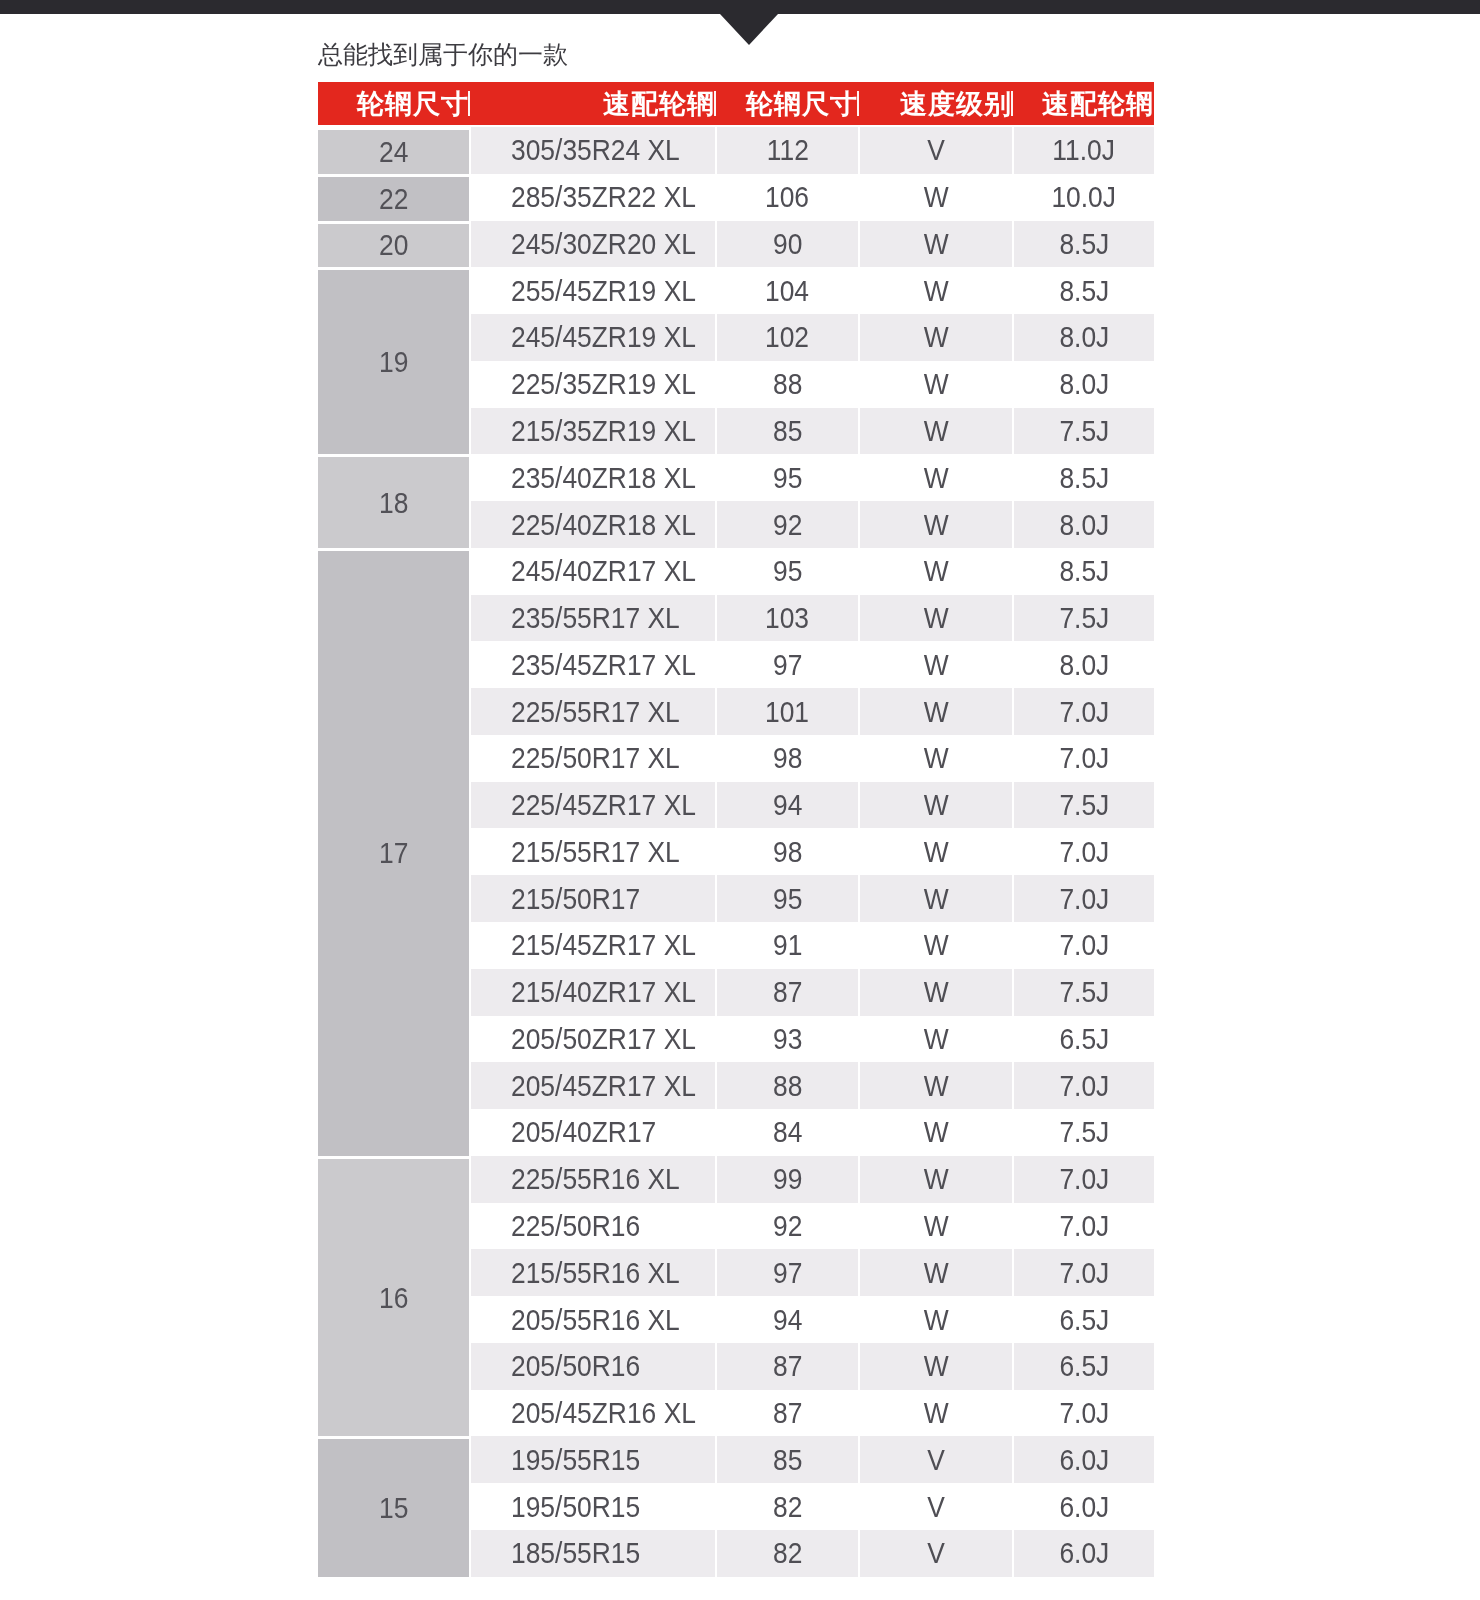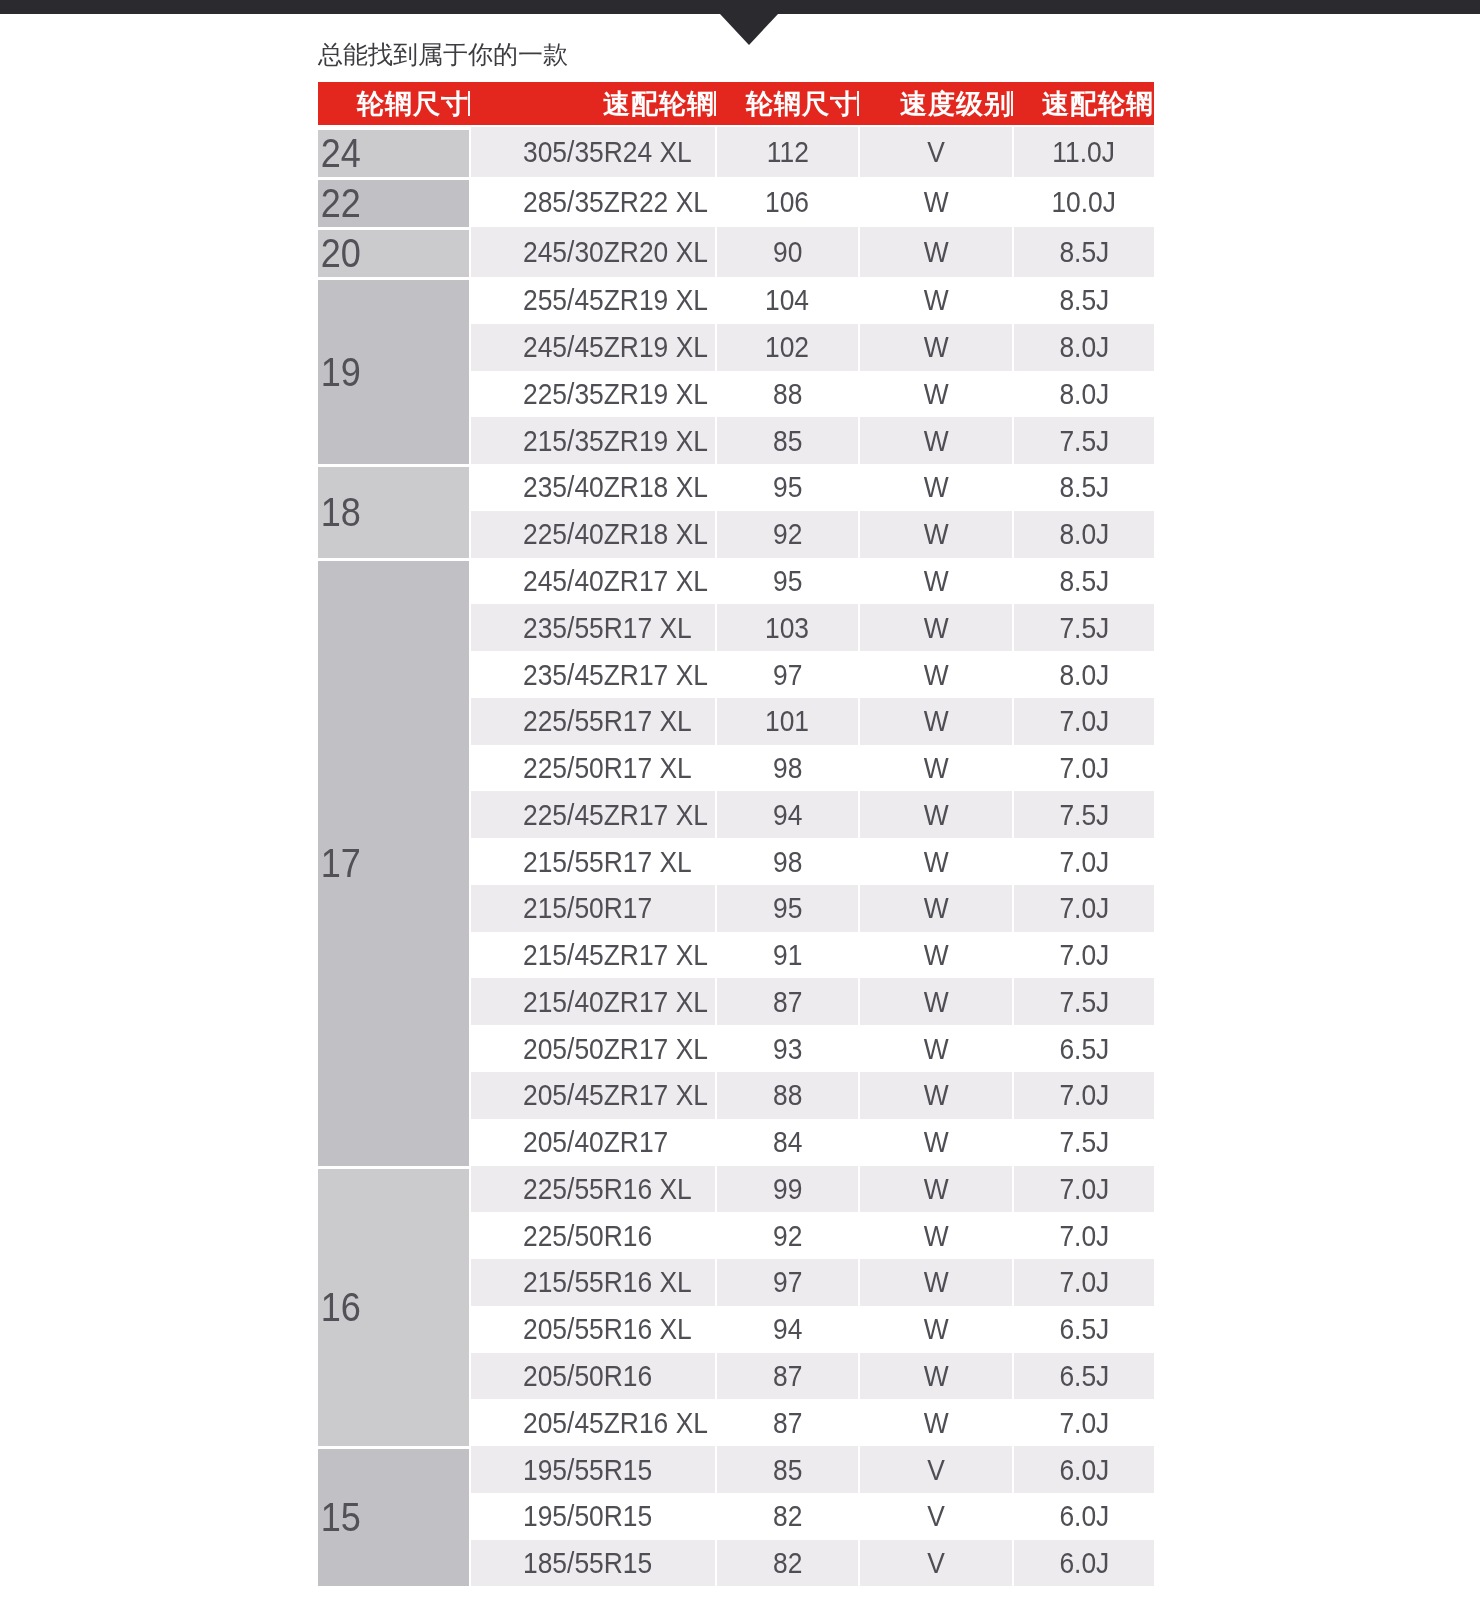--- a/index.html
+++ b/index.html
@@ -84,29 +84,29 @@
     background: #ffffff;
   }
   .spec-table tbody td span {
     display: inline-block;
     transform: scaleX(0.88);
     transform-origin: center center;
     white-space: nowrap;
   }
   .spec-table tbody td.g { background: var(--row_stripe); }
 
-  .spec-table td.c-spec { text-align: left; padding-left: 52px; border-left: 2px solid #ffffff; margin-left: 19px; }
+  .spec-table td.c-spec { text-align: left; padding-left: 40px; border-left: 2px solid #ffffff; margin-left: 19px; }
   .spec-table td.c-spec span { transform-origin: left center; }
   .spec-table td.c-load, .spec-table td.c-speed, .spec-table td.c-rim { border-left: 2px solid #ffffff; }
 
   .spec-table td.rim-cell {
-    font-size: 41px;
+    font-size: 30px;
     color: var(--rim_text);
     border-top: 3px solid #ffffff;
-    text-align: left;
+    text-align: center;
     vertical-align: middle;
   }
   .spec-table td.rim-cell.light { background: var(--rim_col_light); }
   .spec-table td.rim-cell.dark  { background: var(--rim_col_dark); }
 </style>
 </head>
 <body>
 
 <div class="canvas">
 

